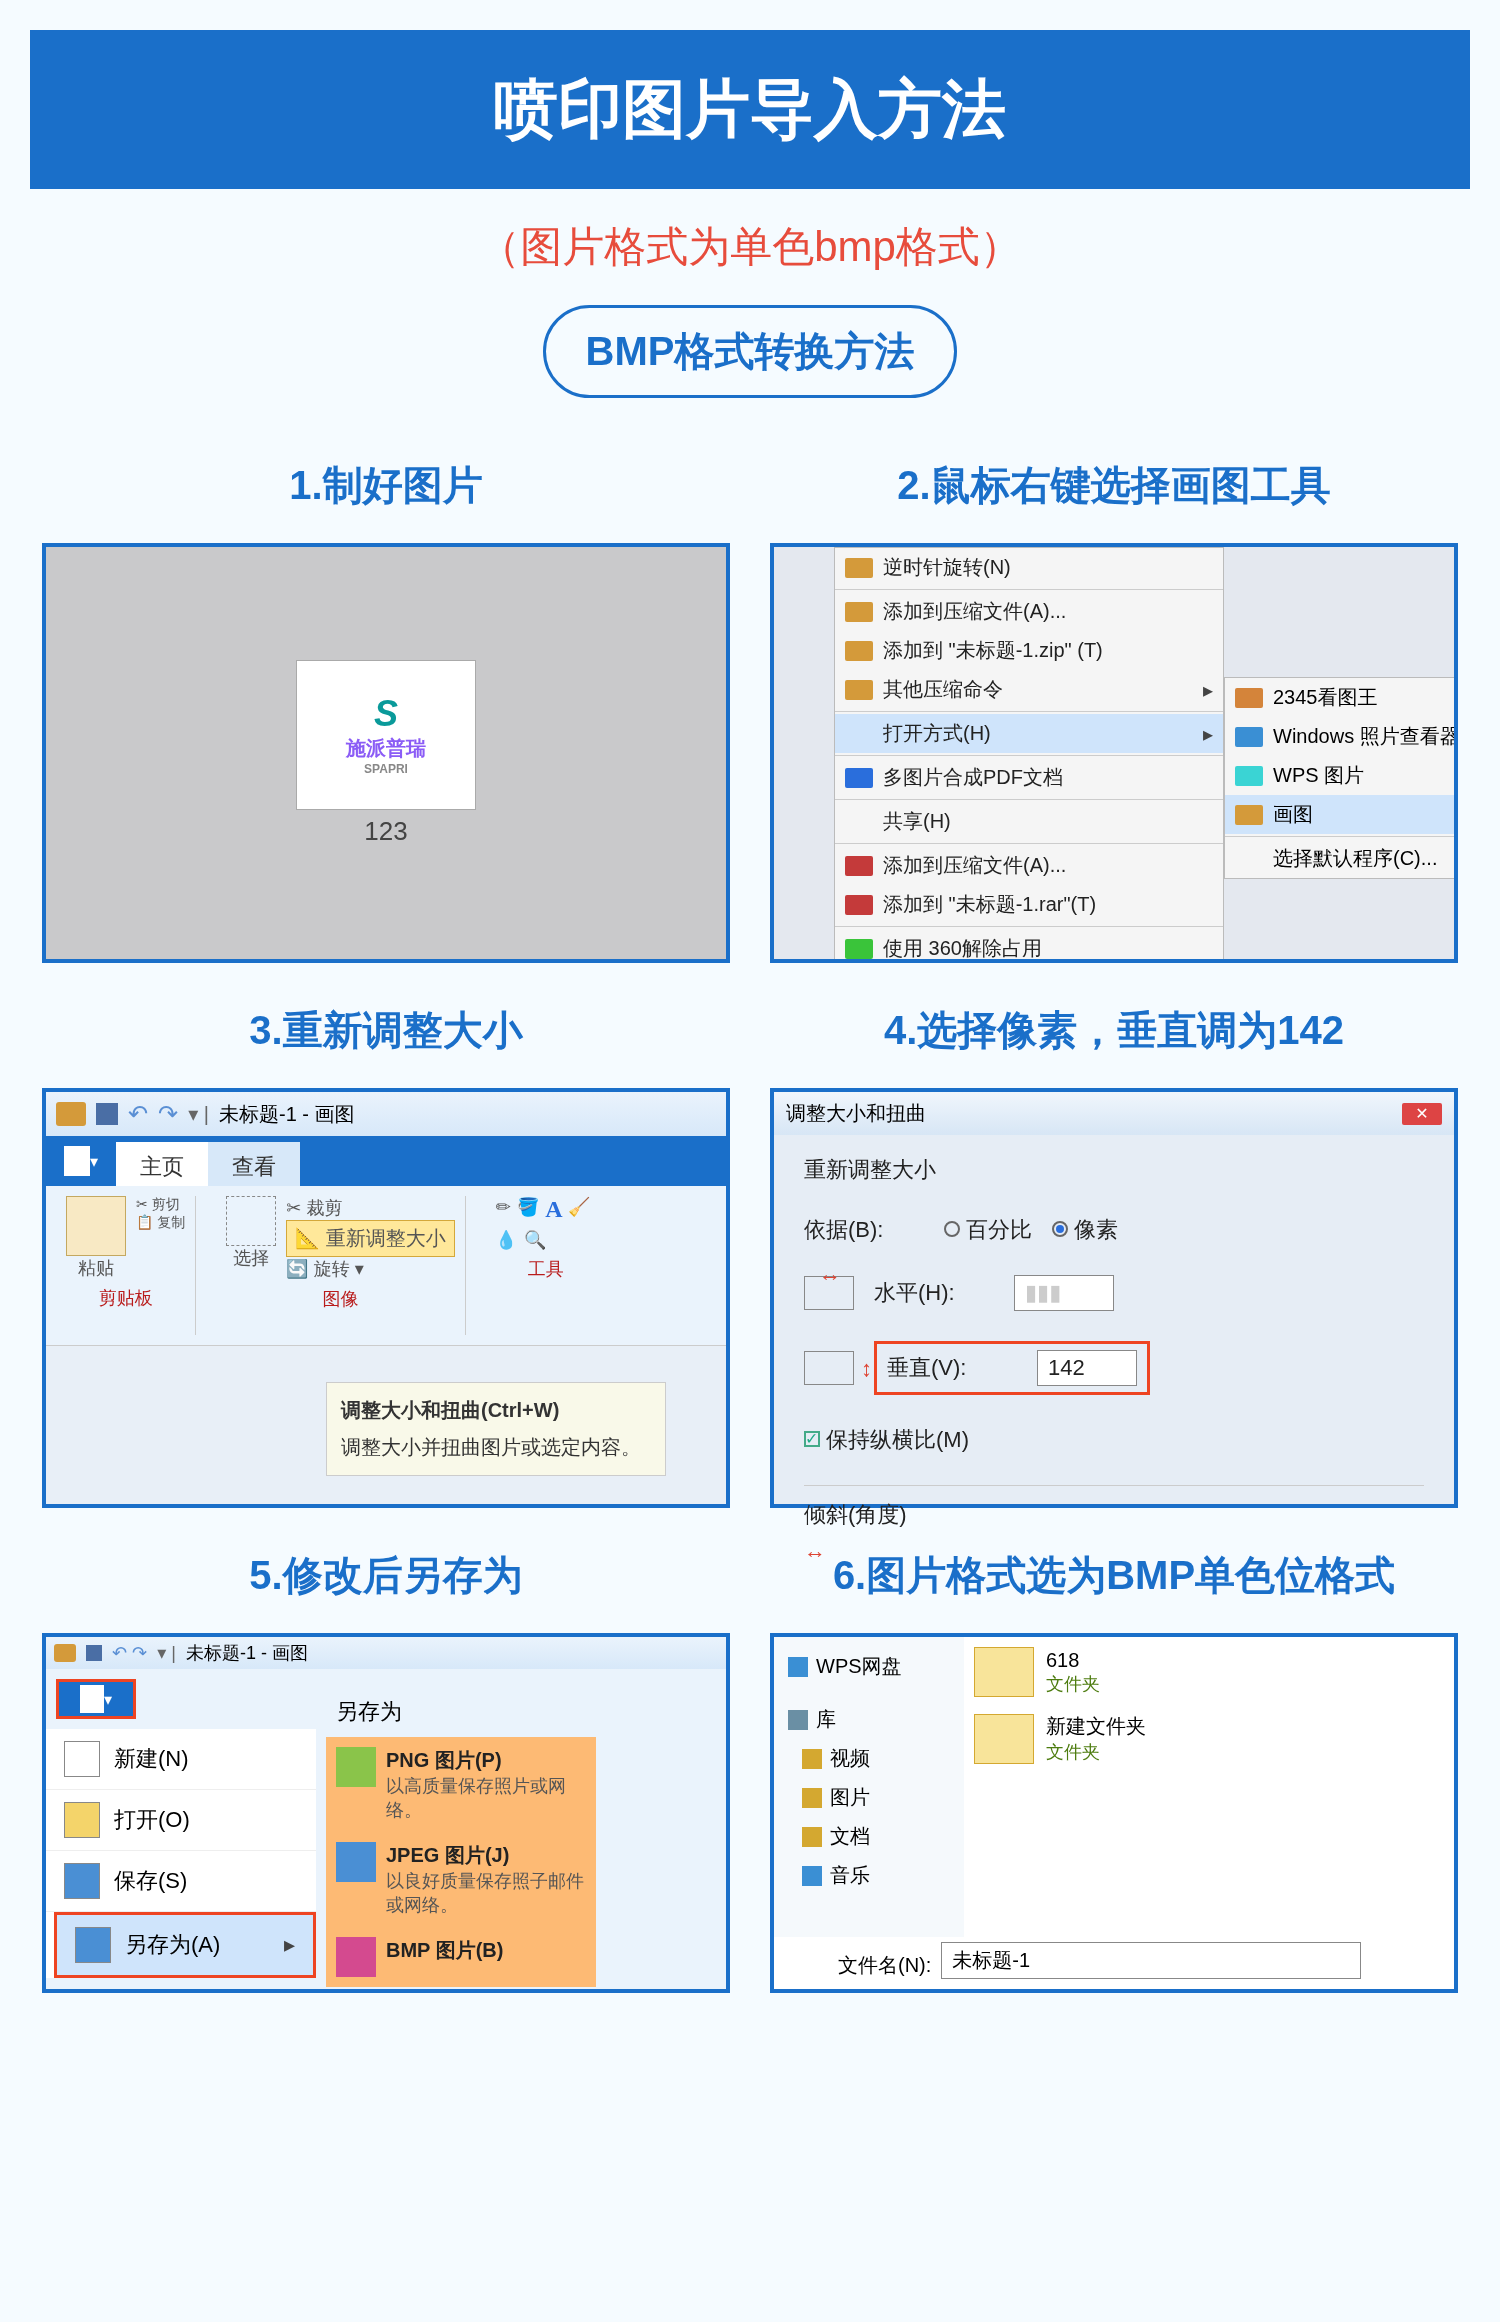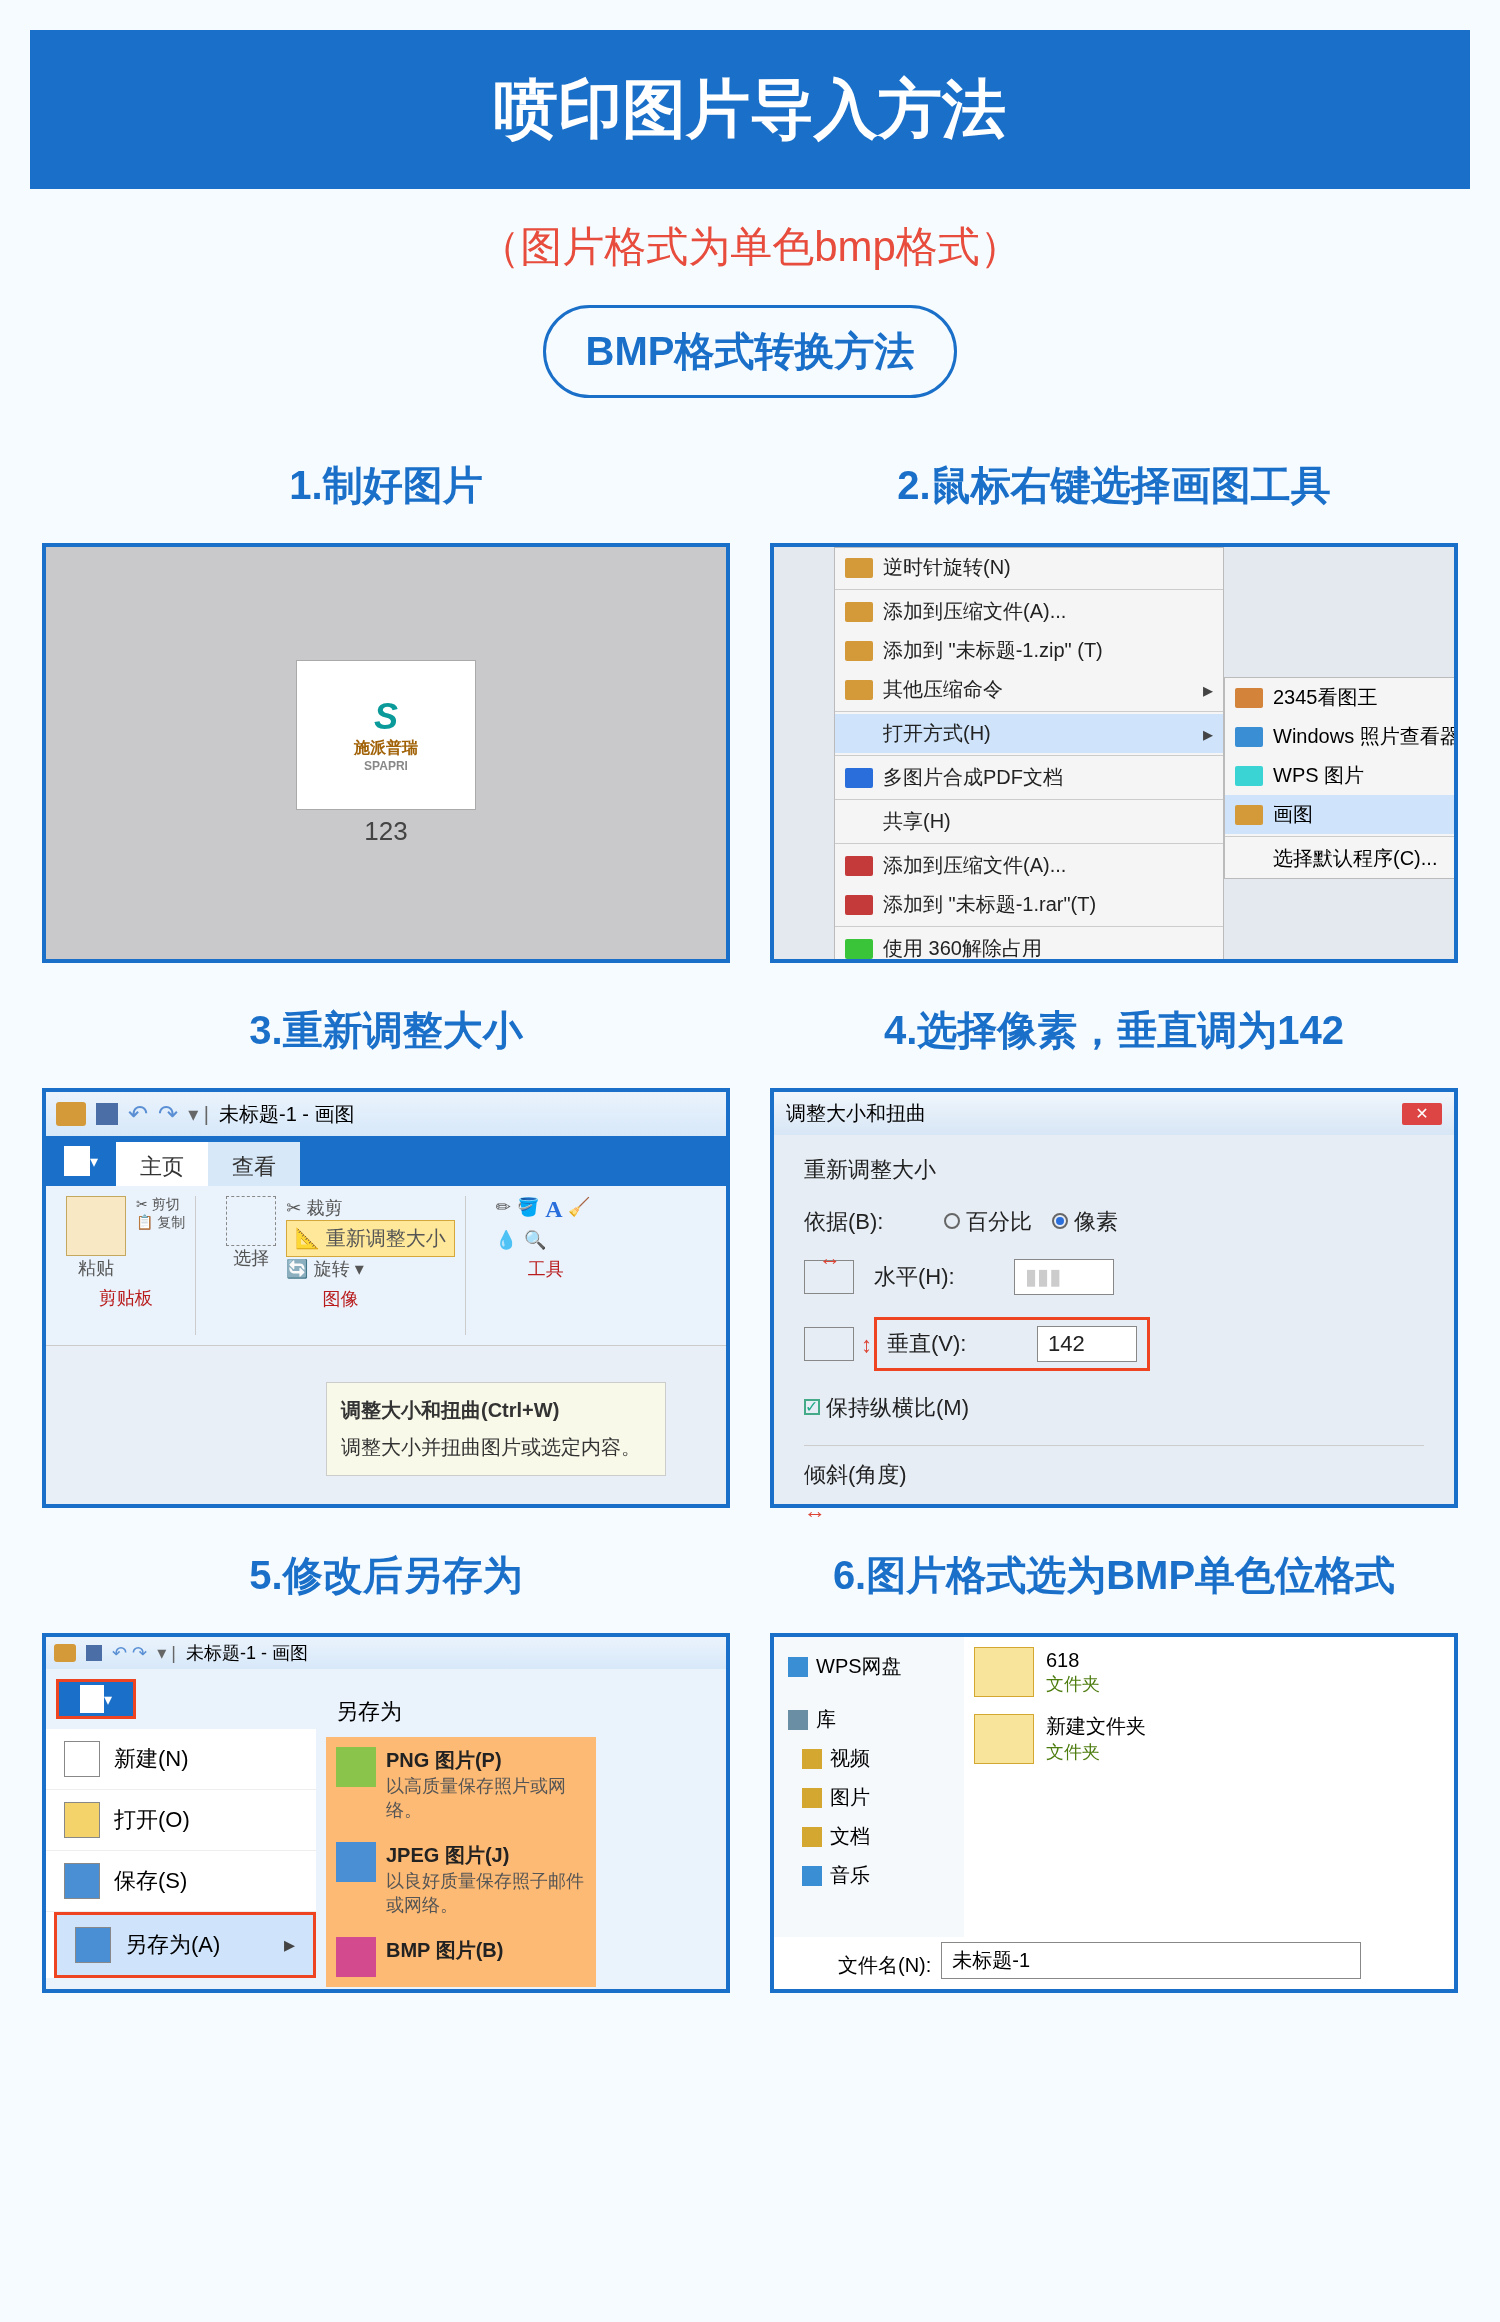--- a/index.html
+++ b/index.html
@@ -13,21 +13,21 @@
 
 .grid { display: grid; grid-template-columns: 1fr 1fr; gap: 40px 40px; padding: 0 42px; }
 .cell { }
 .step-title { color: #1a6fc9; font-size: 40px; font-weight: bold; text-align: center; margin-bottom: 30px; }
 
 .panel { border: 4px solid #1a6fc9; background: #fff; }
 
 
 .s1 { height: 420px; background: #c9c9cb; display: flex; align-items: center; justify-content: center; }
 .s1 .icon-box { background: #fff; width: 180px; height: 150px; border: 1px solid #aaa; display: flex; flex-direction: column; align-items: center; justify-content: center; }
-.s1 .icon-box .logo { color: #a16207; font-weight: bold; font-size: 16px; }
+.s1 .icon-box .logo { color: #8b5cf6; font-weight: bold; font-size: 20px; }
 .s1 .label { color: #444; margin-top: 6px; font-size: 26px; }
 
 
 .s2 { height: 420px; background: #e4e8ef; position: relative; overflow: hidden; }
 .ctx { position: absolute; left: 60px; top: 0; background: #f5f5f5; border: 1px solid #bbb; width: 390px; font-size: 20px; color: #222; }
 .ctx-item { display: flex; align-items: center; padding: 6px 10px; }
 .ctx-item .ic { width: 28px; height: 20px; margin-right: 10px; background: #d49a3a; border-radius: 2px; }
 .ctx-item.hl { background: #cfe4fb; }
 .ctx-sep { height: 1px; background: #ccc; margin: 2px 0; }
 .arrow-r { margin-left: auto; color: #444; }
@@ -50,21 +50,21 @@
 .resize-hl { background: #ffe89a; border: 1px solid #d4a83a; padding: 4px 8px; display: inline-block; font-size: 20px; }
 .ribbon .grplabel { font-size: 18px; color: #b91c1c; }
 .tooltip { position: absolute; left: 280px; top: 290px; background: #f9f9e9; border: 1px solid #ccc; padding: 14px; font-size: 20px; color: #333; width: 340px; }
 .tooltip .tt-title { font-weight: bold; margin-bottom: 10px; }
 
 
 .s4 { height: 420px; background: #e6edf5; position: relative; padding: 0; }
 .dlg-title { background: linear-gradient(#f0f6fc,#d7e6f5); padding: 8px 12px; font-size: 20px; display: flex; align-items: center; }
 .dlg-title .x { margin-left: auto; width: 40px; height: 22px; background: #d44; color: #fff; text-align: center; font-size: 16px; line-height: 22px; border-radius: 2px; }
 .dlg-body { padding: 20px 30px; font-size: 22px; color: #222; }
-.dlg-body .row { display: flex; align-items: center; gap: 20px; margin: 22px 0; }
+.dlg-body .row { display: flex; align-items: center; gap: 20px; margin: 30px 0; }
 .dlg-body .lbl { width: 120px; }
 .radio { width: 16px; height: 16px; border: 2px solid #666; border-radius: 50%; display: inline-block; margin-right: 6px; position: relative; }
 .radio.on::after { content: ""; width: 8px; height: 8px; background: #2a6edc; border-radius: 50%; position: absolute; left: 2px; top: 2px; }
 .swatch { width: 50px; height: 34px; border: 1px solid #888; }
 .input-box { border: 1px solid #888; padding: 4px 10px; width: 100px; background: #fff; }
 .redbox { border: 3px solid #e42; padding: 6px 10px; display: inline-flex; gap: 30px; align-items: center; }
 .cb { width: 16px; height: 16px; border: 2px solid #4a8; display: inline-block; position: relative; margin-right: 6px; }
 .cb::after { content: "✓"; color: #2a8; font-size: 16px; position: absolute; left: -1px; top: -4px; }
 
 

